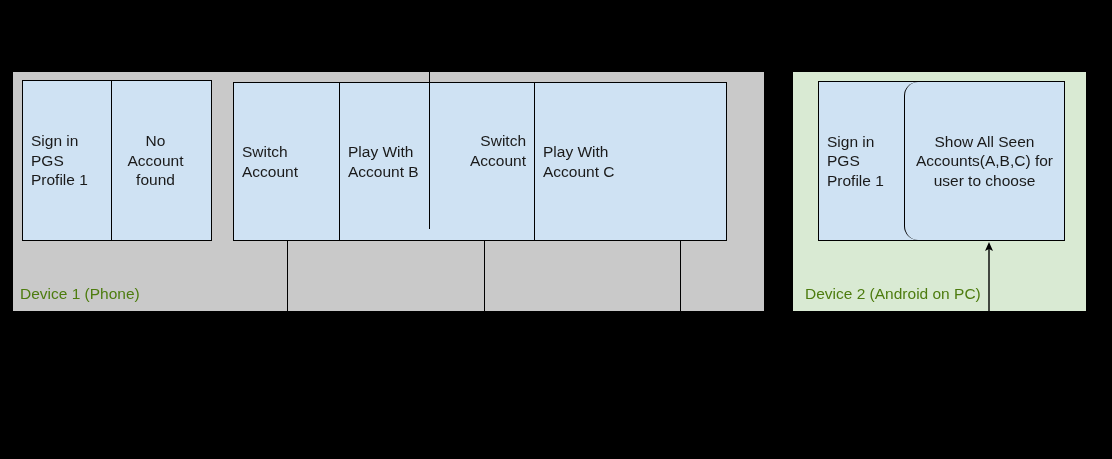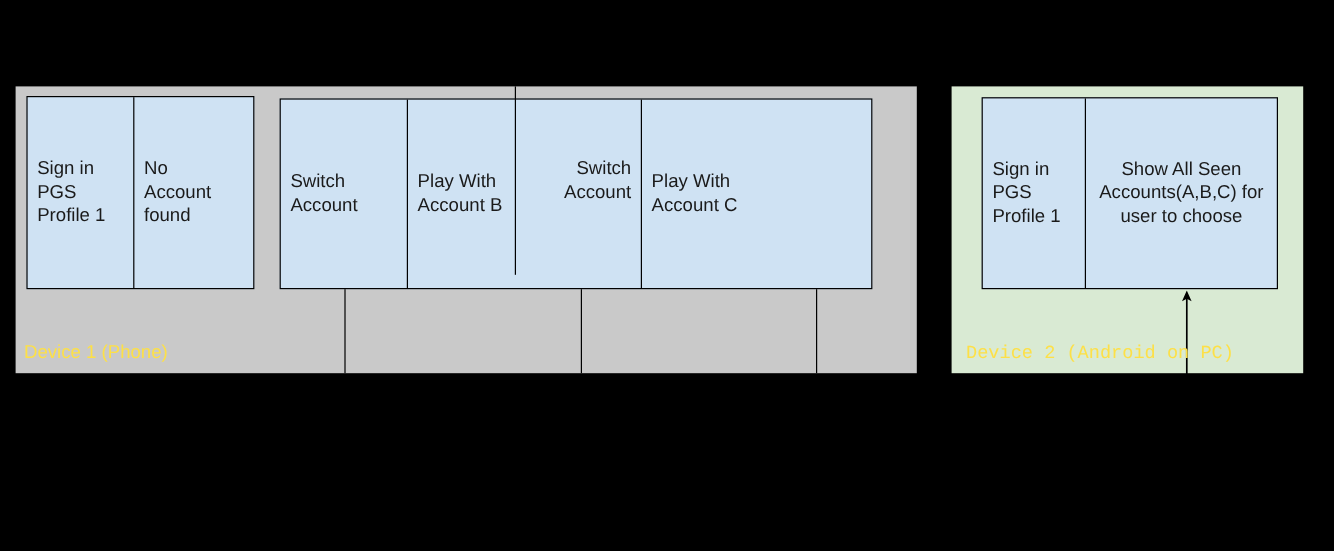--- a/index.html
+++ b/index.html
@@ -43,31 +43,30 @@
     top: 72px;
     width: 293px;
     height: 239px;
     background: #d9ead3;
   }
 
   .panel-label {
     position: absolute;
     font-size: 15.5px;
     line-height: 18px;
-    color: #fde047;
+    color: #4d7c0f;
     white-space: nowrap;
   }
   #label-device-1 {
     left: 20px;
     top: 285px;
   }
   #label-device-2 {
     left: 805px;
     top: 285px;
-    font-family: Liberation Mono, monospace;
   }
 
   
   .step-group {
     position: absolute;
     box-sizing: border-box;
     border: 1px solid #000000;
     background: #cfe2f3;
     display: flex;
   }
@@ -90,21 +89,21 @@
   .step-cell.nudge-up    { transform: translateY(-11px); }
 
   
   #group-signin-phone {
     left: 22px;
     top: 80px;
     width: 190px;
     height: 161px;
   }
   #group-signin-phone .step-cell:nth-child(1) { width: 88px; }
-  #group-signin-phone .step-cell:nth-child(2) { width: 88px; }
+  #group-signin-phone .step-cell:nth-child(2) { width: 88px; text-align: center; }
 
   
   #group-account-switching {
     left: 233px;
     top: 82px;
     width: 494px;
     height: 159px;
   }
   #group-account-switching .step-cell:nth-child(1) { width: 105px; }
   #group-account-switching .step-cell:nth-child(2) { width: 90px; }
@@ -113,21 +112,21 @@
   #group-account-switching .step-cell:nth-child(5) { width: 74px; }
 
   
   #group-signin-pc {
     left: 818px;
     top: 81px;
     width: 247px;
     height: 160px;
   }
   #group-signin-pc .step-cell:nth-child(1) { width: 85px; }
-  #group-signin-pc .step-cell:nth-child(2) { width: 160px; }
+  #group-signin-pc .step-cell:nth-child(2) { width: 160px; border-radius: 14px; }
 
   
   .drop-line {
     position: absolute;
     width: 0;
     border-left: 1px solid #000000;
   }
   #drop-line-1 { left: 287px; top: 241px; height: 70px; }
   #drop-line-2 { left: 484px; top: 241px; height: 70px; }
   #drop-line-3 { left: 680px; top: 241px; height: 70px; }

